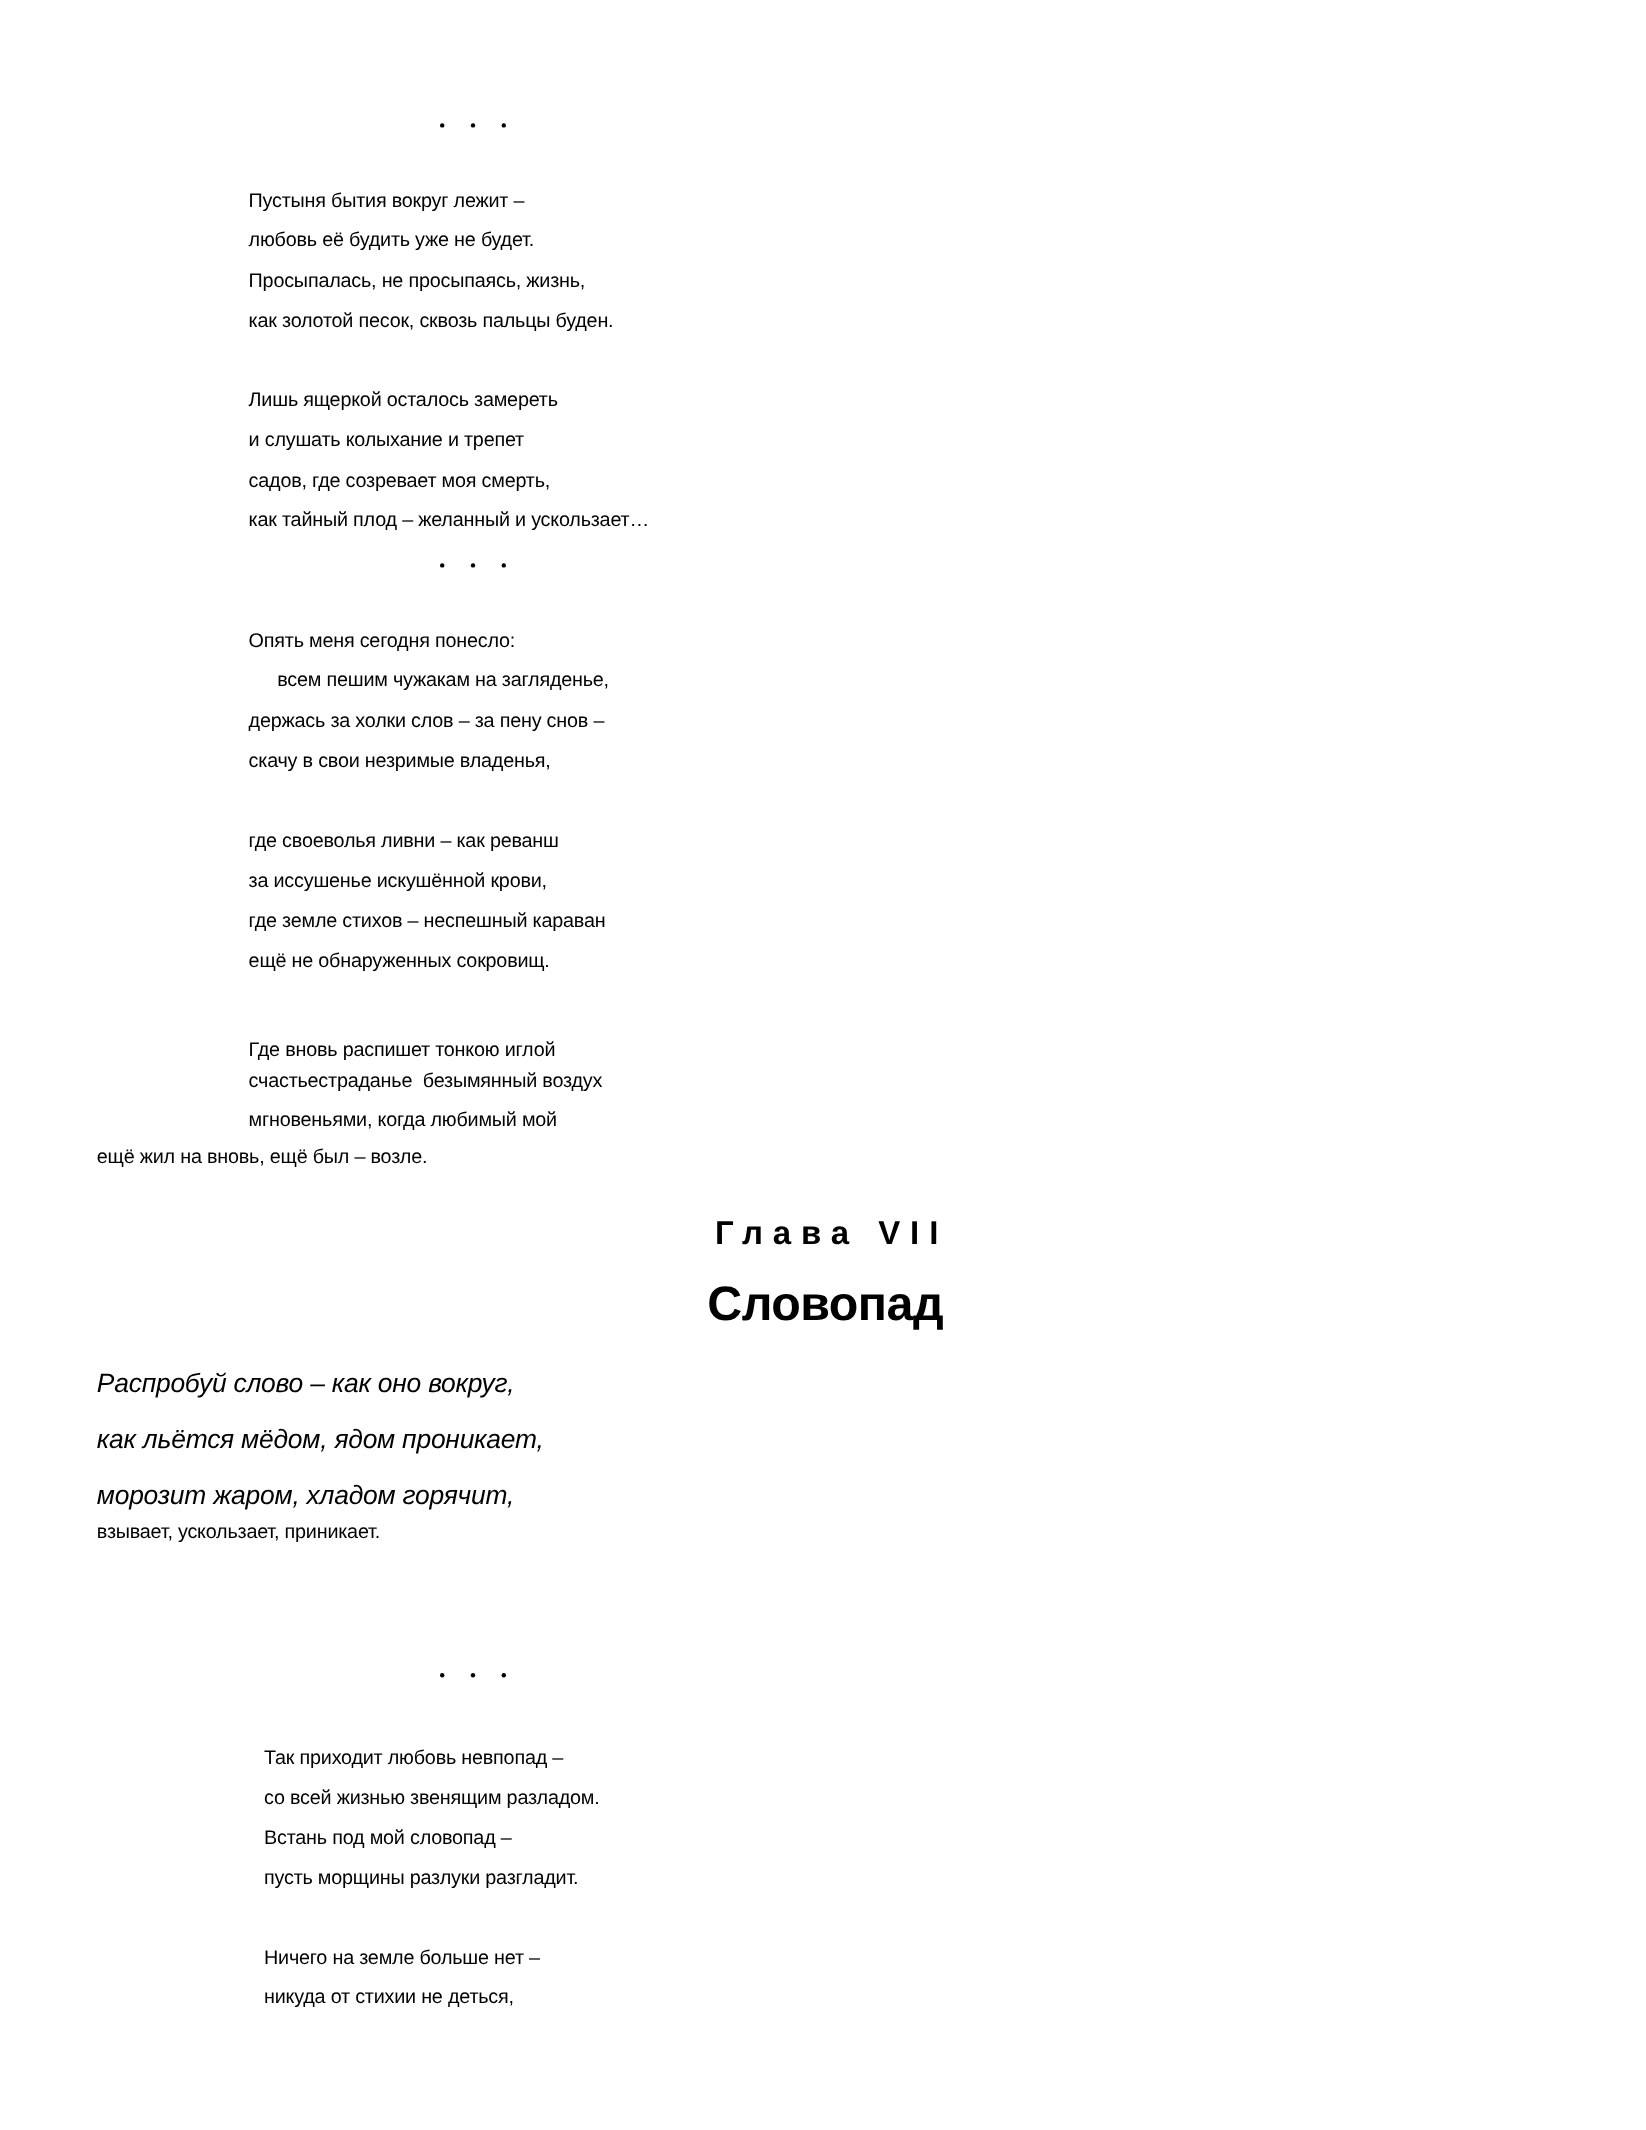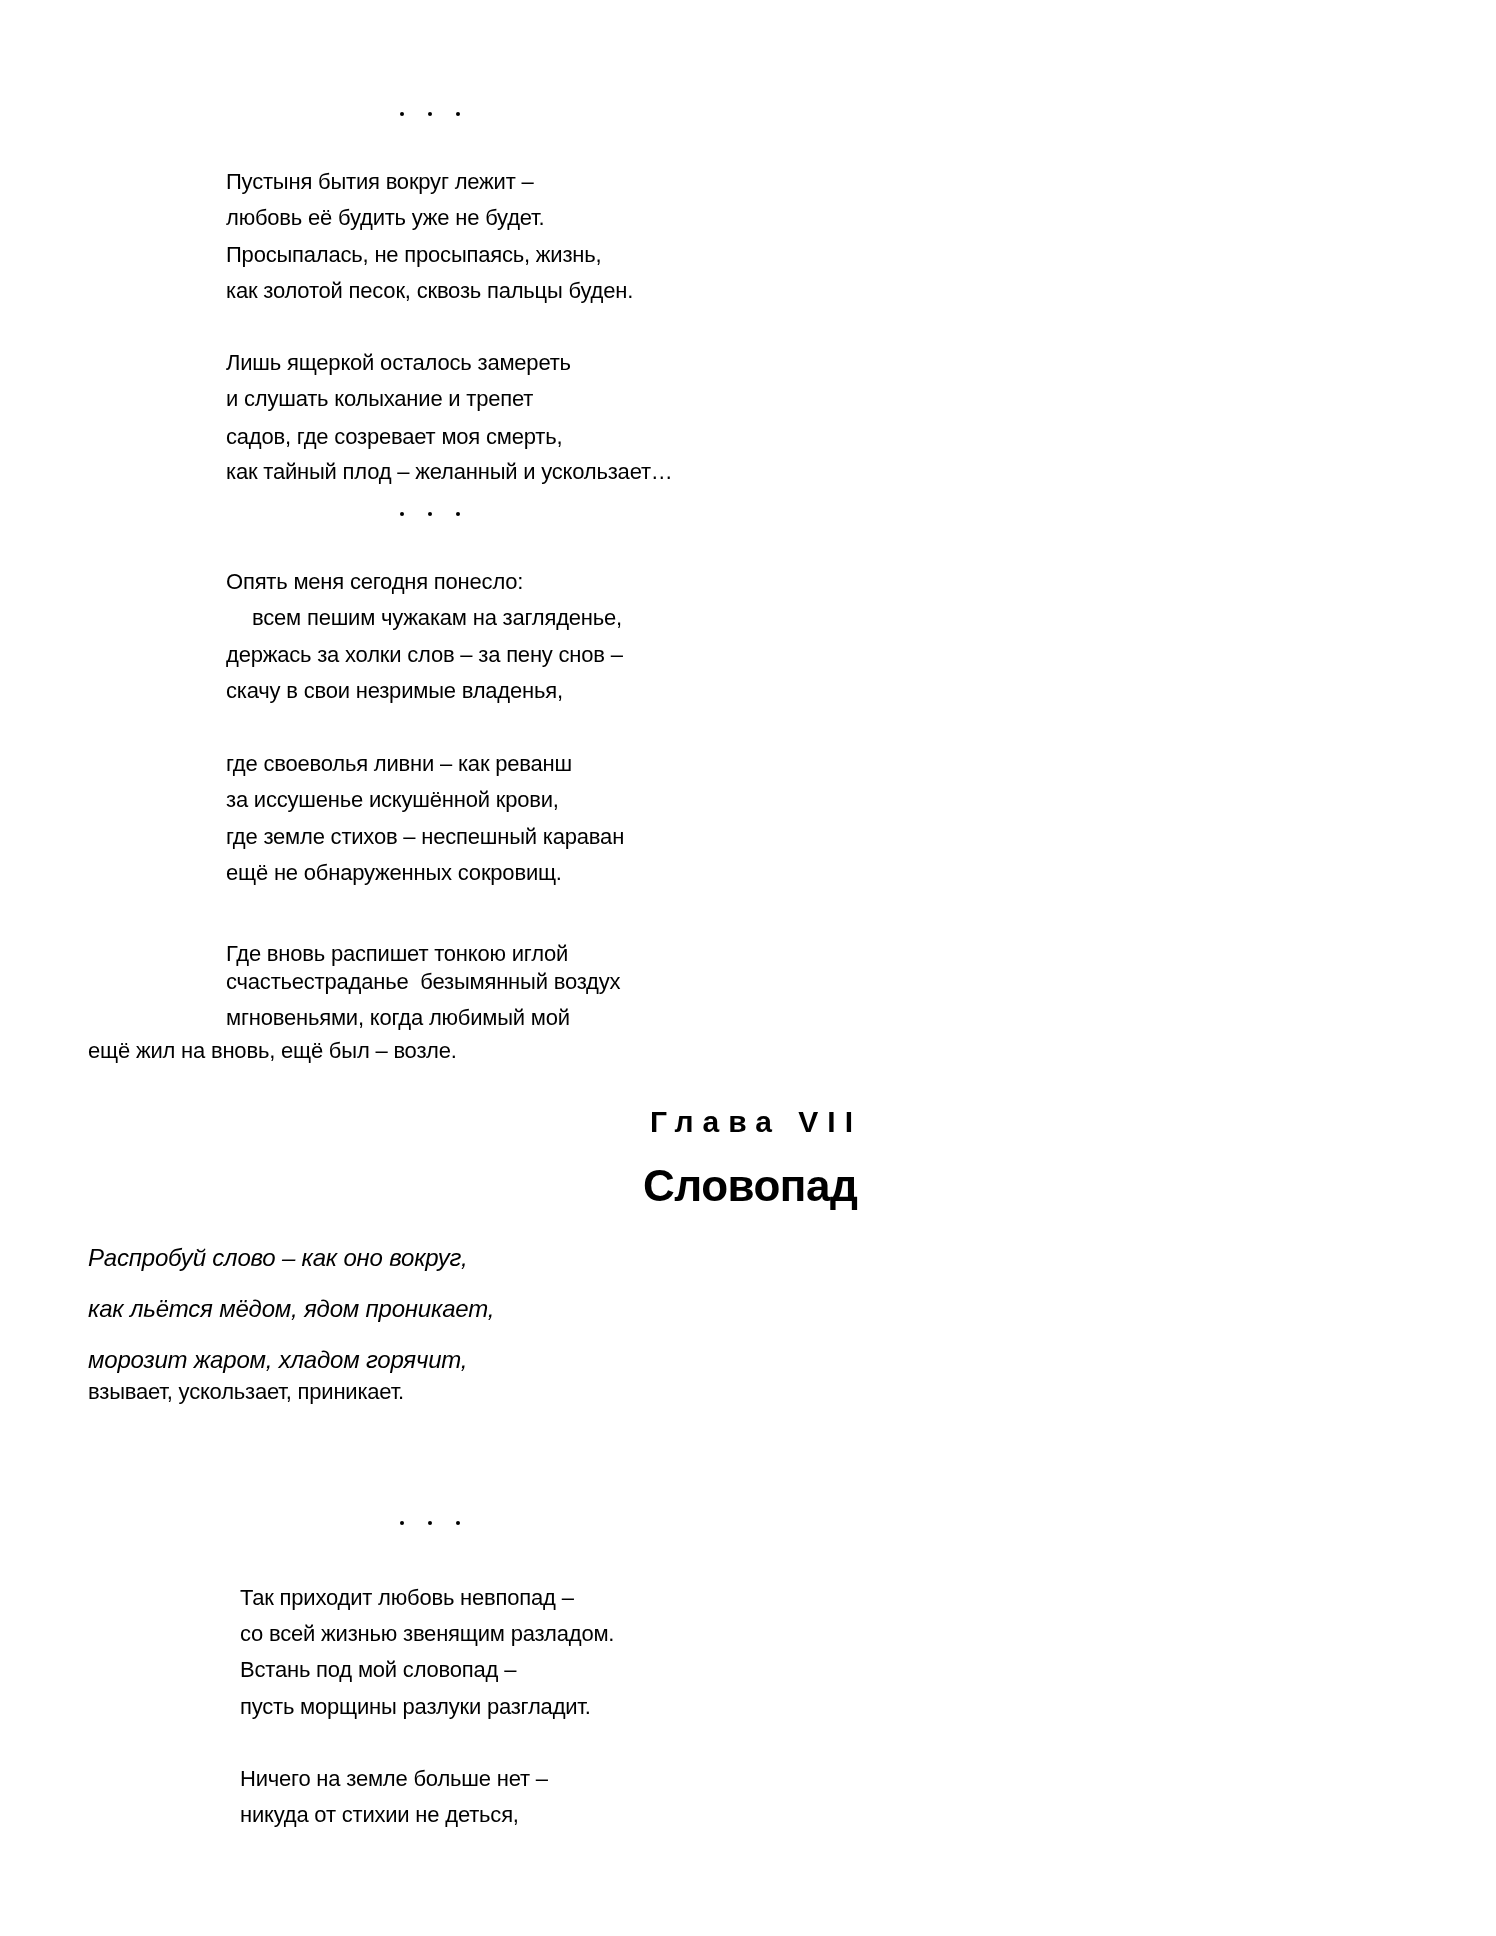--- a/index.html
+++ b/index.html
@@ -18,21 +18,21 @@
   .page {
     position: absolute;
     left: 0; top: 0;
     width: 1496px;
     height: 1936px;
     background: #ffffff;
   }
   .line {
     position: absolute;
     white-space: pre;
-    font-size: 22px;
+    font-size: 18px;
     line-height: 26px;
     letter-spacing: -0.2px;
     color: #000;
   }
   .sep {
     position: absolute;
     font-size: 22px;
     line-height: 26px;
     white-space: pre;
     letter-spacing: 0px;

